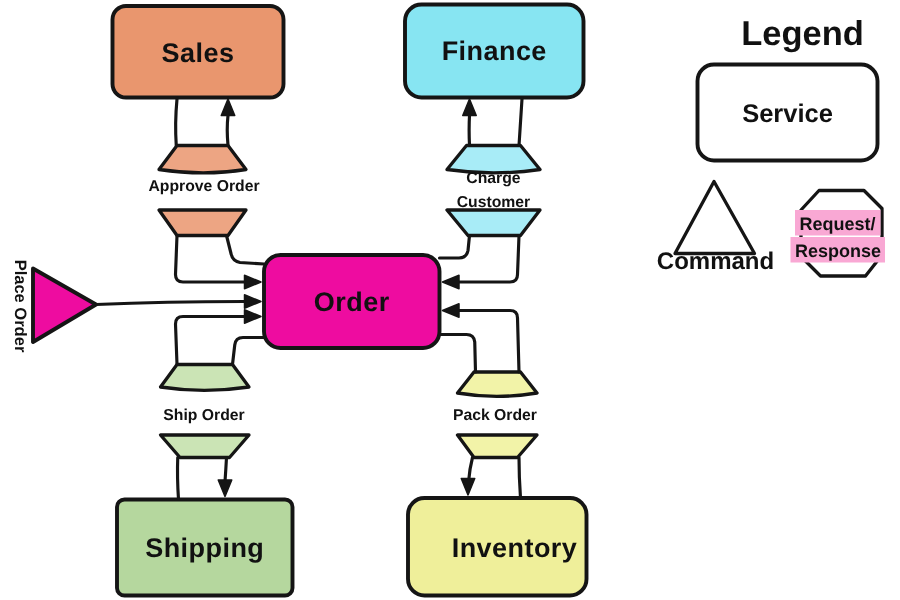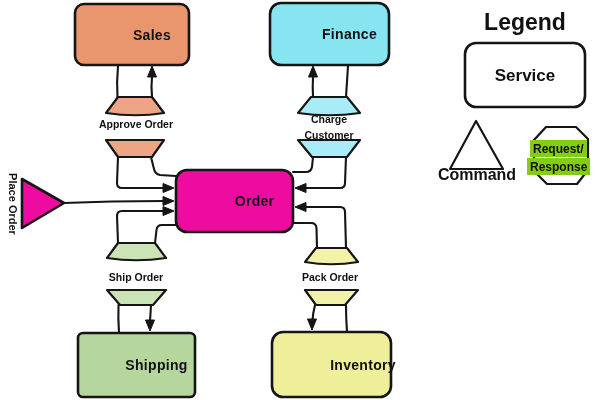--- a/index.html
+++ b/index.html
@@ -9,26 +9,26 @@
   }
   .stage svg{position:absolute;left:0;top:0;}
   .box-shape{stroke:#151515;stroke-width:2.6;stroke-linejoin:round;}
   .hex-shape{stroke:#151515;stroke-width:2.2;stroke-linejoin:round;}
   .edge{fill:none;stroke:#151515;stroke-width:2.1;stroke-linecap:round;stroke-linejoin:round;}
   .arrow{fill:#151515;stroke:#151515;stroke-width:1;stroke-linejoin:round;}
   .lbl{
     position:absolute;display:flex;align-items:center;justify-content:center;
     font-weight:bold;text-align:center;white-space:nowrap;line-height:1;
   }
-  .node-lbl{font-size:14px;letter-spacing:.3px;padding-left:20px;}
+  .node-lbl{font-size:18px;letter-spacing:.3px;}
   .small-lbl{font-size:10.5px;}
   .legend-title{font-size:23px;}
   .service-lbl{font-size:17px;text-align:center;}
   .command-lbl{font-size:16px;}
-  .reqresp-lbl{font-size:12px;background:#84cc16;padding:1px 3px;}
+  .reqresp-lbl{font-size:12px;background:#f9a8d4;padding:1px 3px;}
   .vlabel{transform:rotate(90deg);transform-origin:center center;font-size:11px;}
 </style>
 </head>
 <body>
 
 <div class="stage">
 
   <svg width="600" height="400" viewBox="0 0 600 400">
 
     <rect class="box-shape" x="75" y="4" width="114" height="61" rx="9" fill="#E9966E"></rect>
@@ -94,19 +94,19 @@
   <div class="lbl node-lbl" style="left:272px;top:332px;width:142px;height:65px;">Inventory</div>
 
   <div class="lbl small-lbl" style="left:76px;top:117px;width:120px;height:14px;">Approve Order</div>
   <div class="lbl small-lbl" style="left:289px;top:112px;width:80px;height:14px;">Charge</div>
   <div class="lbl small-lbl" style="left:289px;top:128px;width:80px;height:14px;">Customer</div>
   <div class="lbl small-lbl" style="left:270px;top:270px;width:120px;height:14px;">Pack Order</div>
   <div class="lbl small-lbl" style="left:76px;top:270px;width:120px;height:14px;">Ship Order</div>
 
   <div class="lbl vlabel" style="left:-32px;top:197px;width:90px;height:14px;">Place Order</div>
 
-  <div class="lbl legend-title" style="left:465px;top:8px;width:120px;height:28px;">Legend</div>
+  <div class="lbl legend-title" style="left:475px;top:8px;width:120px;height:28px;">Legend</div>
   <div class="lbl service-lbl" style="left:465px;top:43px;width:120px;height:64px;">Service</div>
   <div class="lbl command-lbl" style="left:435px;top:167px;width:84px;height:16px;">Command</div>
   <div class="lbl reqresp-lbl" style="left:530px;top:140px;height:15px;">Request/</div>
   <div class="lbl reqresp-lbl" style="left:527px;top:158px;height:15px;">Response</div>
 
 </div>
 
 </body></html>

